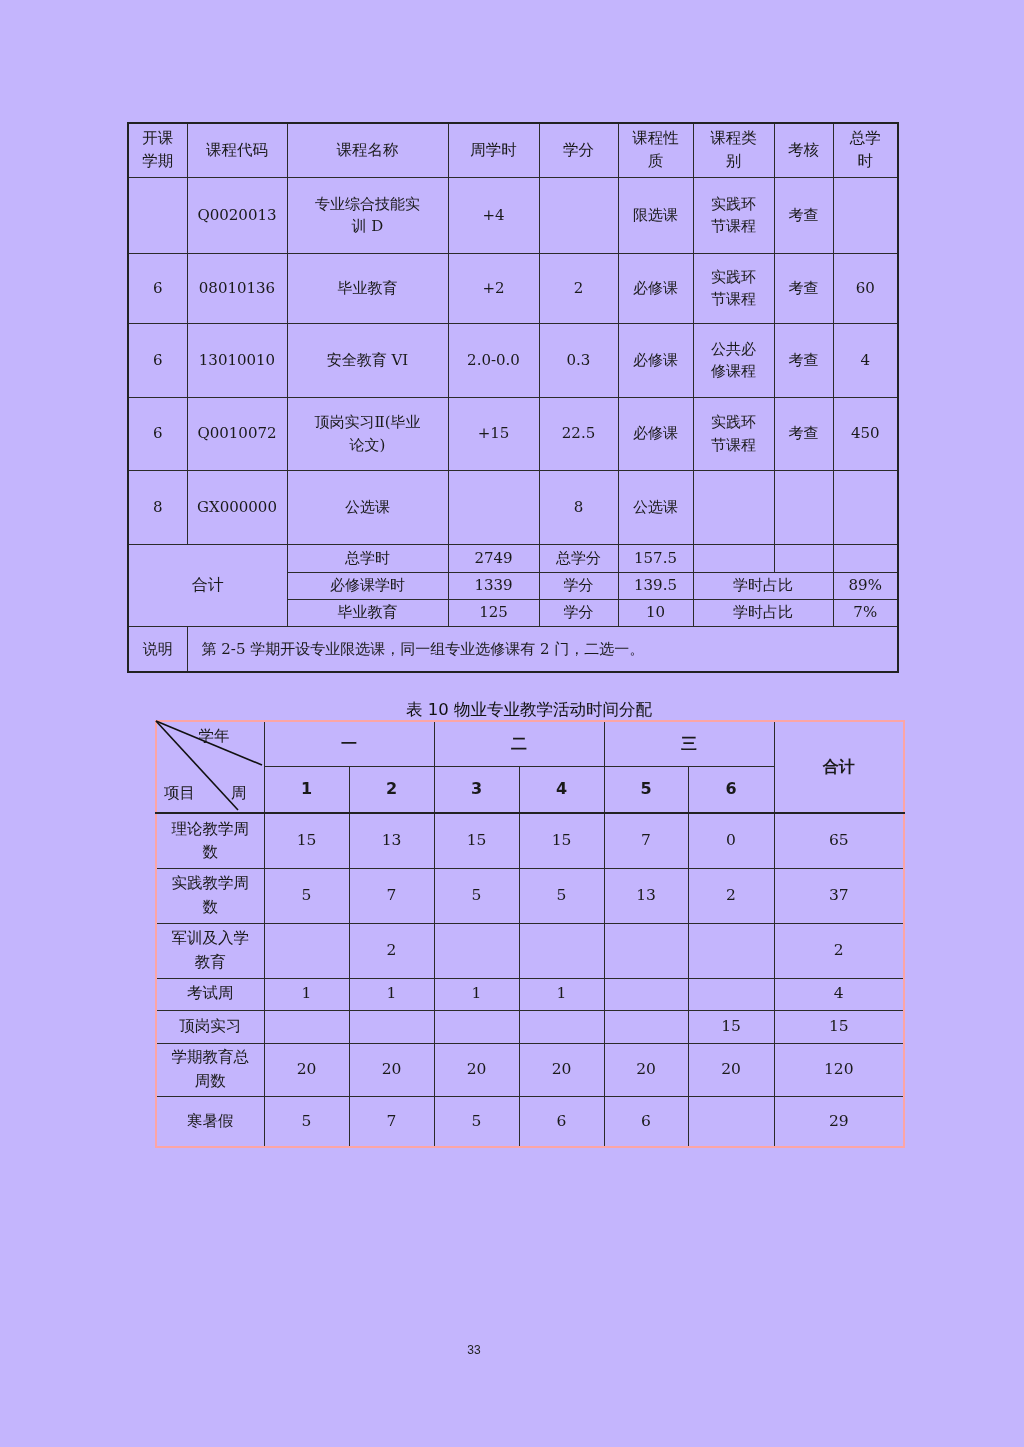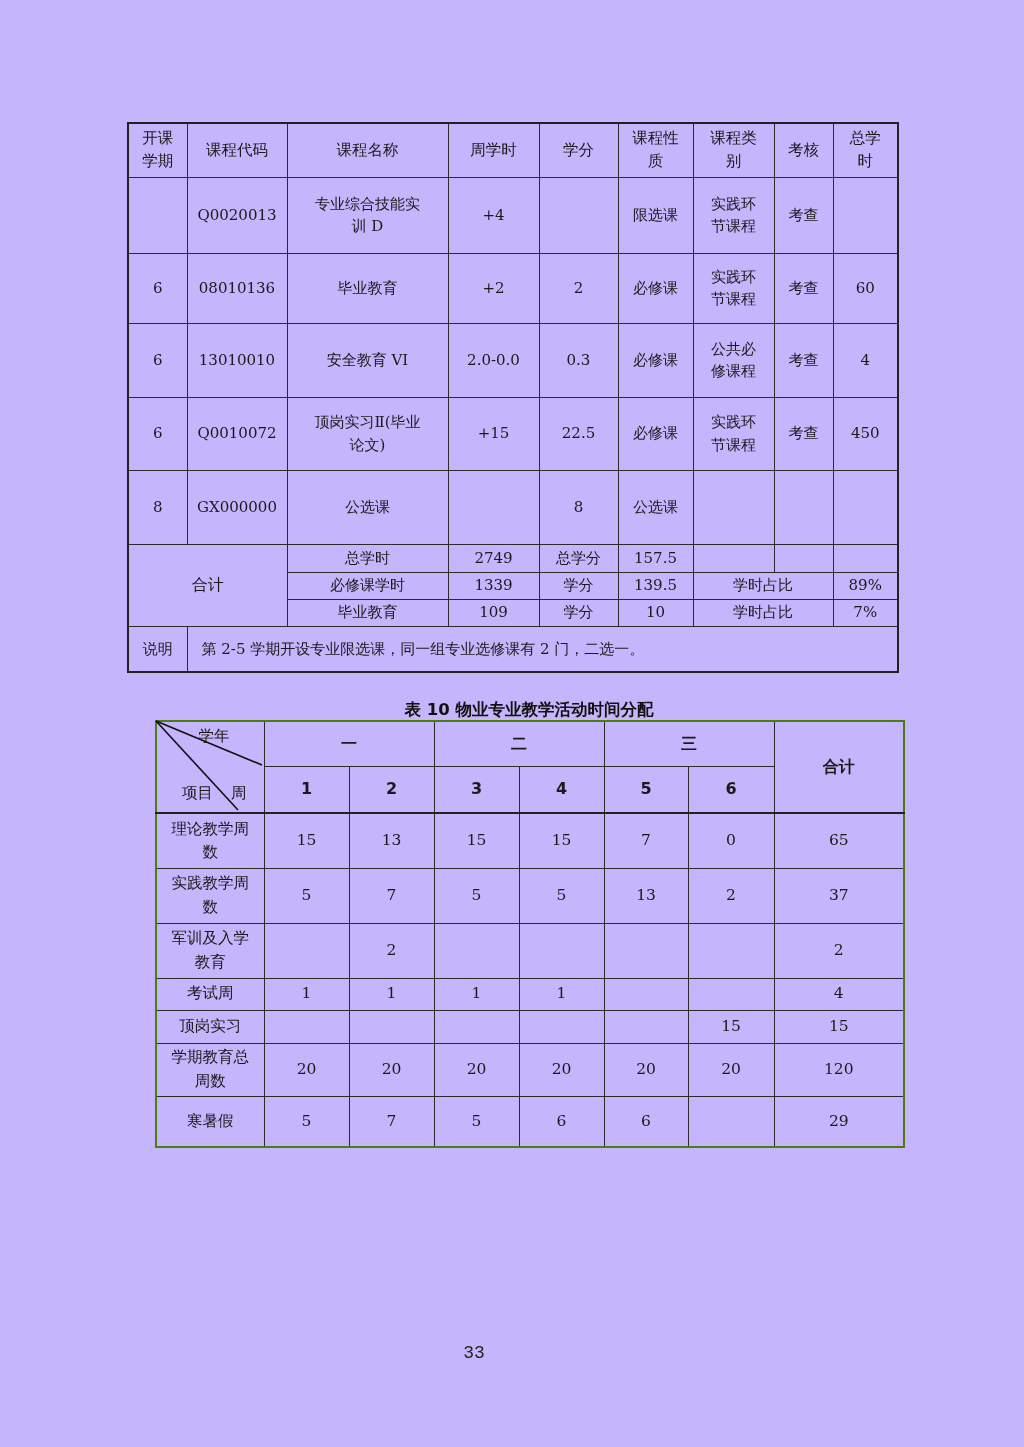--- a/index.html
+++ b/index.html
@@ -13,38 +13,38 @@
     border:1px solid #2b2b2b; text-align:center; vertical-align:middle;
     font-weight:normal; padding:0 2px; white-space:pre-line;
     font-size:15px; line-height:1.5; overflow:hidden;
   }
   
   .t1 { position:absolute; left:127px; top:122px; width:770px; border:2px solid #222; }
   .t1 th { font-size:15.5px; }
   .t1 td { font-size:15px; }
   .t1 .note-text { text-align:left; padding-left:14px; }
   
-  .t2 { position:absolute; left:155px; top:720px; width:748px; border:2px solid #4d7c0f;padding-left:16px; }
+  .t2 { position:absolute; left:155px; top:720px; width:748px; border:2px solid #fca5a5;padding-left:16px; }
   .t2 .hei { font-family:"DejaVu Sans","Liberation Sans",sans-serif; font-weight:700; font-size:16px; }
   .t2 .hdr-bottom { border-bottom:2px solid #222; }
   .t2 td { font-size:15.5px; }
   .corner { position:relative; padding:0; }
   .corner span { position:absolute; font-size:15.5px; line-height:1; }
   .corner .c-top { top:7px; right:34px; }
-  .corner .c-left { bottom:11px; left:25px;text-align:center; }
+  .corner .c-left { bottom:11px; left:7px;text-align:center; }
   .corner .c-right { bottom:11px; right:17px; }
   .diag { position:absolute; left:155px; top:720px; pointer-events:none; z-index:3; }
   
   .t2-title {
     position:absolute; left:155px; top:699px; width:748px; text-align:center;
-    font-family:"DejaVu Sans","Liberation Sans",sans-serif; font-weight:700; font-size:16.5px; color:#111;
+    font-family:"DejaVu Sans","Liberation Sans",sans-serif; font-weight:400; font-size:16.5px; color:#111;
   }
   .page-number {
     position:absolute; left:0; top:1343px; width:948px; text-align:center;
-    font-family:Liberation Mono, monospace; font-size:18px; color:#222;
+    font-family:Liberation Sans, sans-serif; font-size:12px; color:#222;
   }
 </style>
 </head>
 <body>
 
 <div class="page">
 
   <table class="t1">
     <colgroup>
       <col style="width:59px">
@@ -147,21 +147,21 @@
     <tr style="height:27px">
       <td>必修课学时</td>
       <td>1339</td>
       <td>学分</td>
       <td>139.5</td>
       <td colspan="2">学时占比</td>
       <td>89%</td>
     </tr>
     <tr style="height:27px">
       <td>毕业教育</td>
-      <td>109</td>
+      <td>125</td>
       <td>学分</td>
       <td>10</td>
       <td colspan="2">学时占比</td>
       <td>7%</td>
     </tr>
     <tr style="height:46px">
       <td>说明</td>
       <td colspan="8" class="note-text">第 2-5 学期开设专业限选课，同一组专业选修课有 2 门，二选一。</td>
     </tr>
   </tbody>

